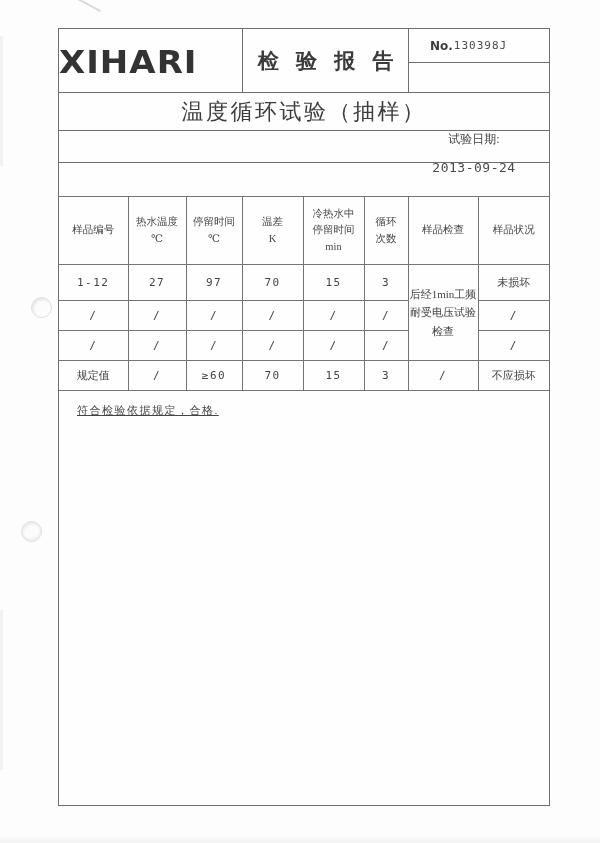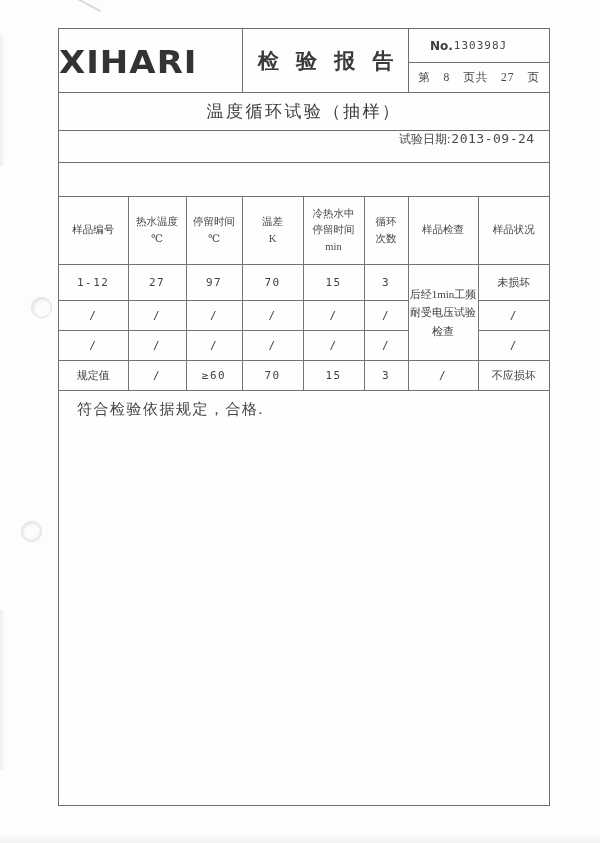--- a/index.html
+++ b/index.html
@@ -73,26 +73,26 @@
   .pageinfo-row {
     flex: 1; display: flex; align-items: center; justify-content: center;
     font-size: 11.5px; word-spacing: 9px; letter-spacing: 1px; color: #454545;
   }
 
   
   .title-row {
     height: 38px; border-bottom: 1px solid #6e6e6e;
     display: flex; align-items: center; justify-content: center;
   }
-  .doc-title { font-size: 17px; letter-spacing: 2.5px; color: #3d3d3d; }
+  .doc-title { font-size: 22px; letter-spacing: 2.5px; color: #3d3d3d; }
 
   
   .date-row {
     height: 32px; border-bottom: 1px solid #6e6e6e;
-    display: flex; align-items: flex-start; padding-left: 340px; gap: 1px; white-space: nowrap;
+    display: flex; align-items: center; padding-left: 340px; gap: 12px; white-space: nowrap; flex-direction: column;
   }
   .date-label { font-size: 12px; color: #444; }
   .date-value { font-family: "DejaVu Sans Mono", monospace; font-size: 13px; letter-spacing: .5px; color: #4a4a4a; }
 
   
   .spacer-row { height: 33px; }
 
   
   table.main {
     width: 100%; border-collapse: collapse; table-layout: fixed;
@@ -108,21 +108,21 @@
   table.main tr.hdr td { height: 68px; font-size: 10.5px; line-height: 1.55; color: #464646; }
   table.main tr.r1 td { height: 36px; }
   table.main tr.r2 td, table.main tr.r3 td { height: 30px; }
   table.main tr.r4 td { height: 30px; }
   .ln { display: block; }
   .mono { font-family: "DejaVu Sans Mono", monospace; font-size: 10.5px; letter-spacing: 1.5px; color: #4a4a4a; }
   .insp-cell { font-size: 10.5px; line-height: 1.65; color: #464646; }
 
   
   .note-area { flex: 1; padding: 9px 10px 0 18px; }
-  .note-text { font-size: 15px; letter-spacing: 1.5px; color: #454545; }
+  .note-text { font-size: 11px; letter-spacing: 1.5px; color: #454545; text-decoration: underline; }
 </style>
 </head>
 <body>
 
 <div class="artifact-corner"></div>
 <div class="streak streak-1"></div>
 <div class="streak streak-2"></div>
 <div class="bottom-shade"></div>
 
 <div class="hole hole-1"></div>
@@ -135,21 +135,20 @@
       <span class="logo-text">XIHARI</span>
     </div>
     <div class="report-cell">
       <span class="report-title">检 验 报 告</span>
     </div>
     <div class="no-cell">
       <div class="no-row">
         <span class="no-label">No.</span>
         <span class="no-value">130398J</span>
       </div>
-      <div class="pageinfo-row">第 8 页共 27 页</div>
     </div>
   </div>
 
   <div class="title-row">
     <span class="doc-title">温度循环试验（抽样）</span>
   </div>
 
   <div class="date-row">
     <span class="date-label">试验日期:</span>
     <span class="date-value">2013-09-24</span>

